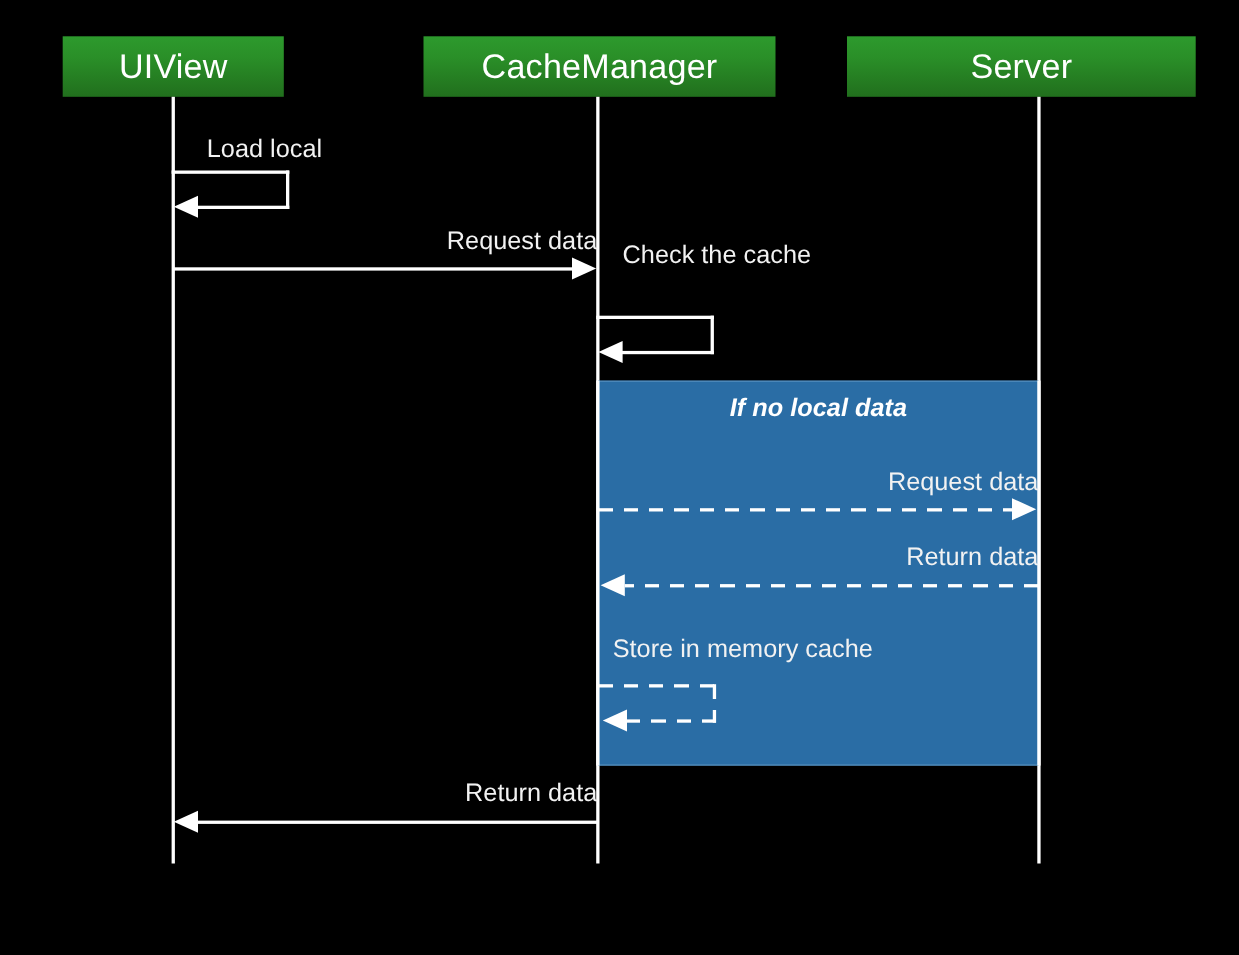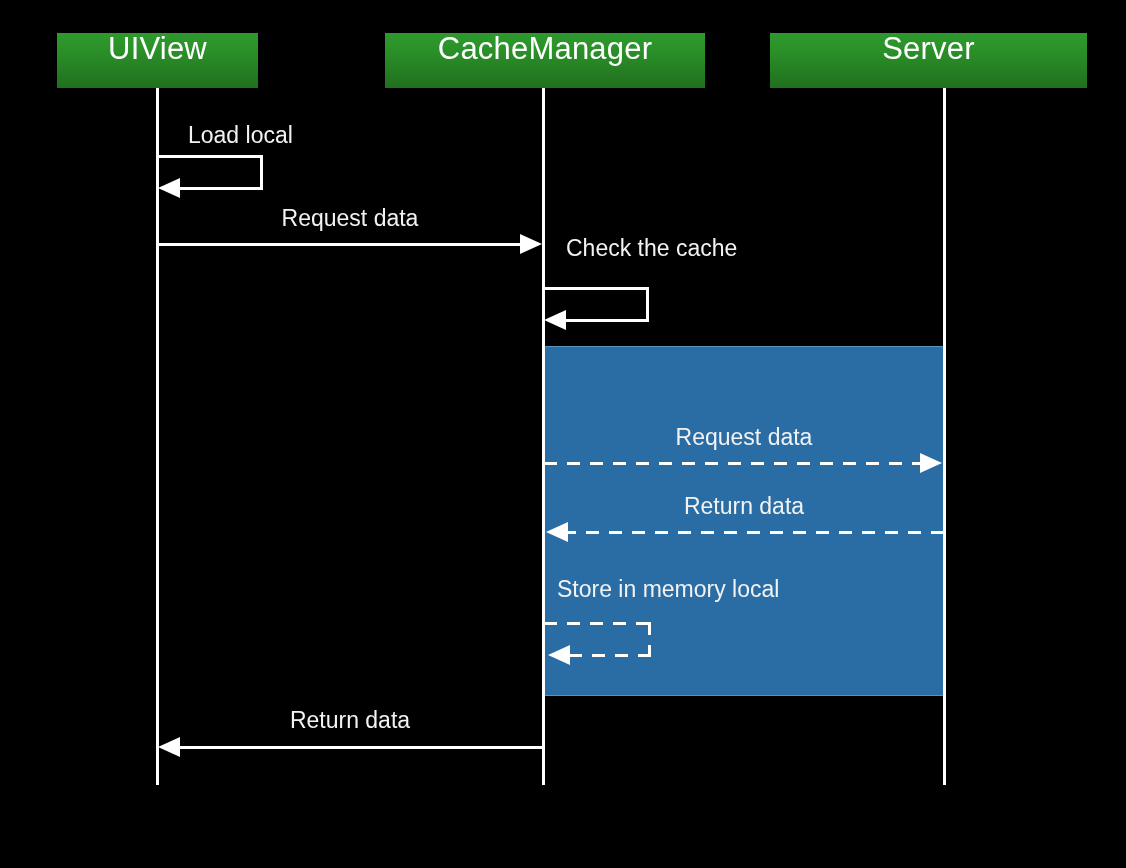--- a/index.html
+++ b/index.html
@@ -17,21 +17,21 @@
     height: 868px;
     background: #000000;
     overflow: hidden;
   }
   
   .participant-box {
     position: absolute;
     height: 55px;
     background: linear-gradient(to bottom, #2d9a2d 0%, #2a8f28 35%, #216f1d 100%);
     display: flex;
-    align-items: flex-start;
+    align-items: center;
     justify-content: center;
   }
   .participant-label {
     color: #ffffff;
     font-size: 31px;
     font-weight: 400;
     letter-spacing: 0.2px;
     line-height: 1;
     white-space: nowrap;
   }
@@ -60,21 +60,21 @@
   
   .msg-label {
     position: absolute;
     color: #f2f2f2;
     font-size: 23px;
     font-weight: 400;
     white-space: nowrap;
     line-height: 1;
   }
   .msg-label.centered {
-    text-align: center;
+    text-align: right;
   }
   
   .arrow-shaft {
     position: absolute;
     height: 3px;
     background: #ffffff;
   }
   .arrow-shaft.dashed {
     background: repeating-linear-gradient(
       to right,
@@ -143,46 +143,47 @@
 
   <div class="lifeline" style="left:156px; top:88px; height:697px;"></div>
   <div class="lifeline" style="left:542px; top:88px; height:697px;"></div>
   <div class="lifeline" style="left:943px; top:88px; height:697px;"></div>
 
   <div class="fragment" style="left:544px; top:346px; width:400px; height:350px;"></div>
 
   <div class="lifeline" style="left:542px; top:346px; height:350px;"></div>
   <div class="lifeline" style="left:943px; top:346px; height:350px;"></div>
 
+  <div class="fragment-label" style="left:544px; top:357px; width:400px;">If no local data</div>
 
   <div class="msg-label" style="left:188px; top:124px;">Load local</div>
   <div class="arrow-shaft" style="left:156px; top:155px; width:107px;"></div>
   <div class="vshaft" style="left:260px; top:155px; height:35px;"></div>
   <div class="arrow-shaft" style="left:170px; top:187px; width:93px;"></div>
   <div class="arrowhead left" style="left:158px; top:178px;"></div>
 
   <div class="msg-label centered" style="left:157px; top:207px; width:386px;">Request data</div>
   <div class="arrow-shaft" style="left:157px; top:243px; width:364px;"></div>
   <div class="arrowhead right" style="left:520px; top:234px;"></div>
 
-  <div class="msg-label" style="left:566px; top:237px;">Check the cache</div>
+  <div class="msg-label" style="left:566px; top:220px;">Check the cache</div>
   <div class="arrow-shaft" style="left:542px; top:287px; width:107px;"></div>
   <div class="vshaft" style="left:646px; top:287px; height:35px;"></div>
   <div class="arrow-shaft" style="left:556px; top:319px; width:93px;"></div>
   <div class="arrowhead left" style="left:544px; top:310px;"></div>
 
   <div class="msg-label centered" style="left:544px; top:426px; width:400px;">Request data</div>
   <div class="arrow-shaft dashed" style="left:544px; top:462px; width:376px;"></div>
   <div class="arrowhead right" style="left:920px; top:453px;"></div>
 
   <div class="msg-label centered" style="left:544px; top:495px; width:400px;">Return data</div>
   <div class="arrow-shaft dashed-rev" style="left:568px; top:531px; width:376px;"></div>
   <div class="arrowhead left" style="left:546px; top:522px;"></div>
 
-  <div class="msg-label" style="left:557px; top:578px;">Store in memory local</div>
+  <div class="msg-label" style="left:557px; top:578px;">Store in memory cache</div>
   <div class="arrow-shaft dashed" style="left:544px; top:622px; width:107px;"></div>
   <div class="vshaft dashed" style="left:648px; top:622px; height:35px;"></div>
   <div class="arrow-shaft dashed-rev" style="left:570px; top:654px; width:81px;"></div>
   <div class="arrowhead left" style="left:548px; top:645px;"></div>
 
   <div class="msg-label centered" style="left:157px; top:709px; width:386px;">Return data</div>
   <div class="arrow-shaft" style="left:179px; top:746px; width:364px;"></div>
   <div class="arrowhead left" style="left:158px; top:737px;"></div>
 
 

